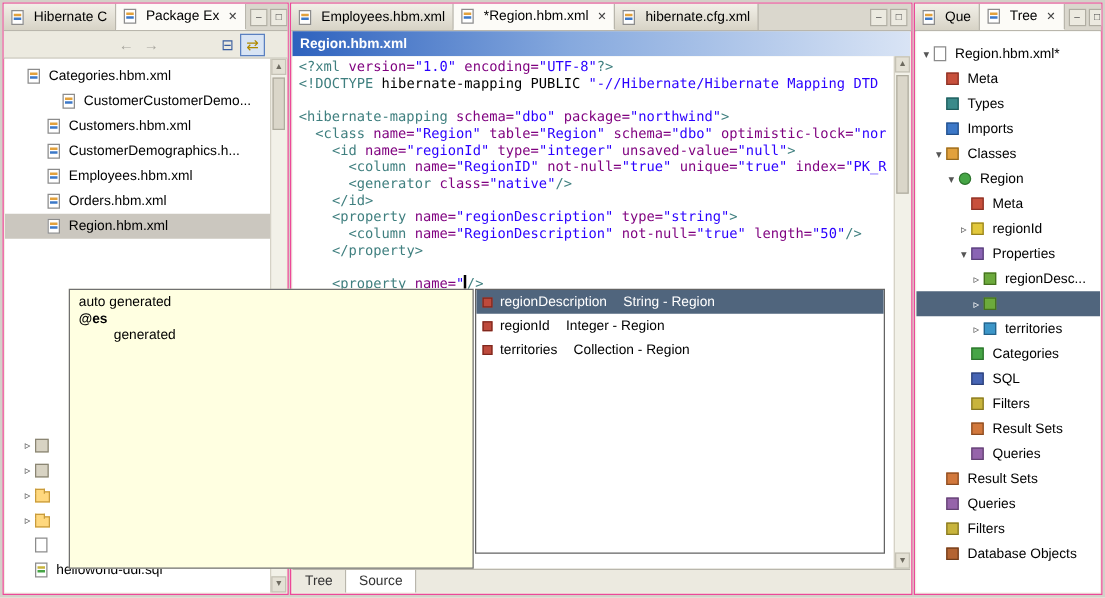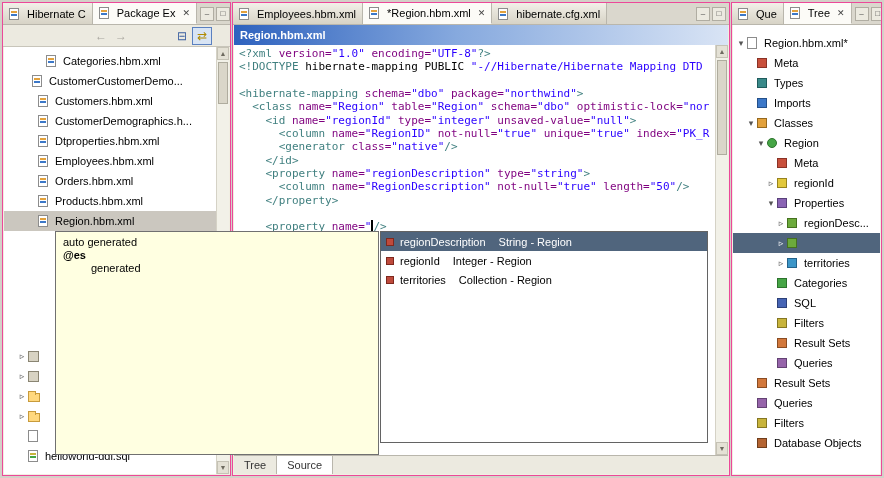--- a/index.html
+++ b/index.html
@@ -121,59 +121,49 @@
   <div id="left-toolbar">
     <span class="tb-spacer"></span>
     <span class="tb-btn">←</span>
     <span class="tb-btn">→</span>
     <span class="tb-right">
       <span class="tb-btn blue">⊟</span>
       <span class="tb-btn pressed">⇄</span>
     </span>
   </div>
   <div class="tree" id="left-tree">
-      <div class="trow" style="padding-left: 30px;">
+      <div class="trow" style="padding-left: 6px;">
         <span class="expander"></span>
         <span class="ticon i-hbm-file"></span>
         <span class="tlabel">Categories.hbm.xml</span>
       </div>
-      <div class="trow" style="padding-left: 16px;">
+      <div class="trow" style="padding-left: 34px;">
         <span class="expander"></span>
         <span class="ticon i-hbm-file"></span>
         <span class="tlabel">CustomerCustomerDemo...</span>
       </div>
       <div class="trow" style="padding-left: 22px;">
         <span class="expander"></span>
         <span class="ticon i-hbm-file"></span>
         <span class="tlabel">Customers.hbm.xml</span>
       </div>
       <div class="trow" style="padding-left: 22px;">
         <span class="expander"></span>
         <span class="ticon i-hbm-file"></span>
         <span class="tlabel">CustomerDemographics.h...</span>
       </div>
       <div class="trow" style="padding-left: 22px;">
         <span class="expander"></span>
         <span class="ticon i-hbm-file"></span>
-        <span class="tlabel">Dtproperties.hbm.xml</span>
+        <span class="tlabel">Employees.hbm.xml</span>
       </div>
       <div class="trow" style="padding-left: 22px;">
         <span class="expander"></span>
         <span class="ticon i-hbm-file"></span>
-        <span class="tlabel">Employees.hbm.xml</span>
-      </div>
-      <div class="trow" style="padding-left: 22px;">
-        <span class="expander"></span>
-        <span class="ticon i-hbm-file"></span>
         <span class="tlabel">Orders.hbm.xml</span>
-      </div>
-      <div class="trow" style="padding-left: 22px;">
-        <span class="expander"></span>
-        <span class="ticon i-hbm-file"></span>
-        <span class="tlabel">Products.hbm.xml</span>
       </div>
       <div class="trow sel" style="padding-left: 22px;">
         <span class="expander"></span>
         <span class="ticon i-hbm-file"></span>
         <span class="tlabel">Region.hbm.xml</span>
       </div>
       <div class="trow" style="position: absolute; top: 299px; left: 0px; right: 0px; padding-left: 12px;">
         <span class="expander">▹</span>
         <span class="ticon i-jar"></span>
         <span class="tlabel"></span>

